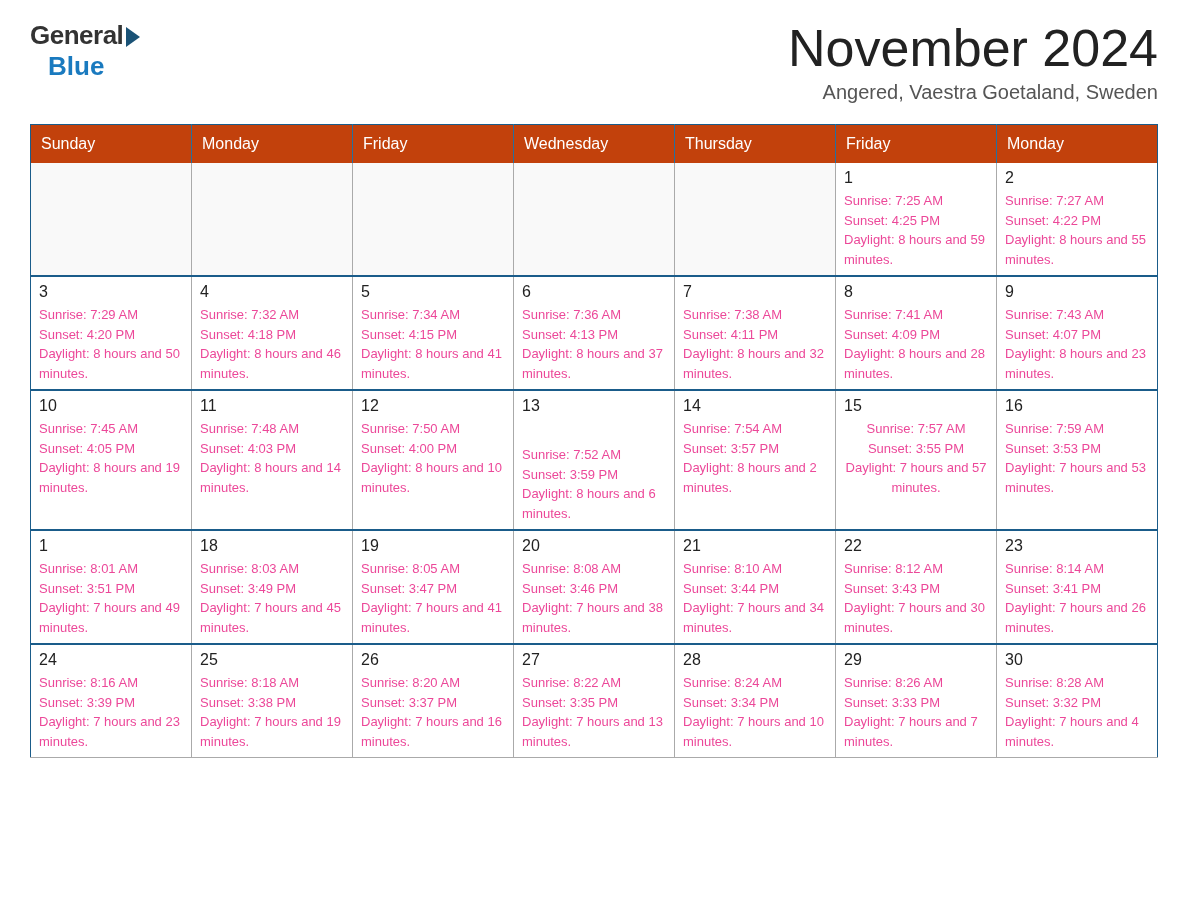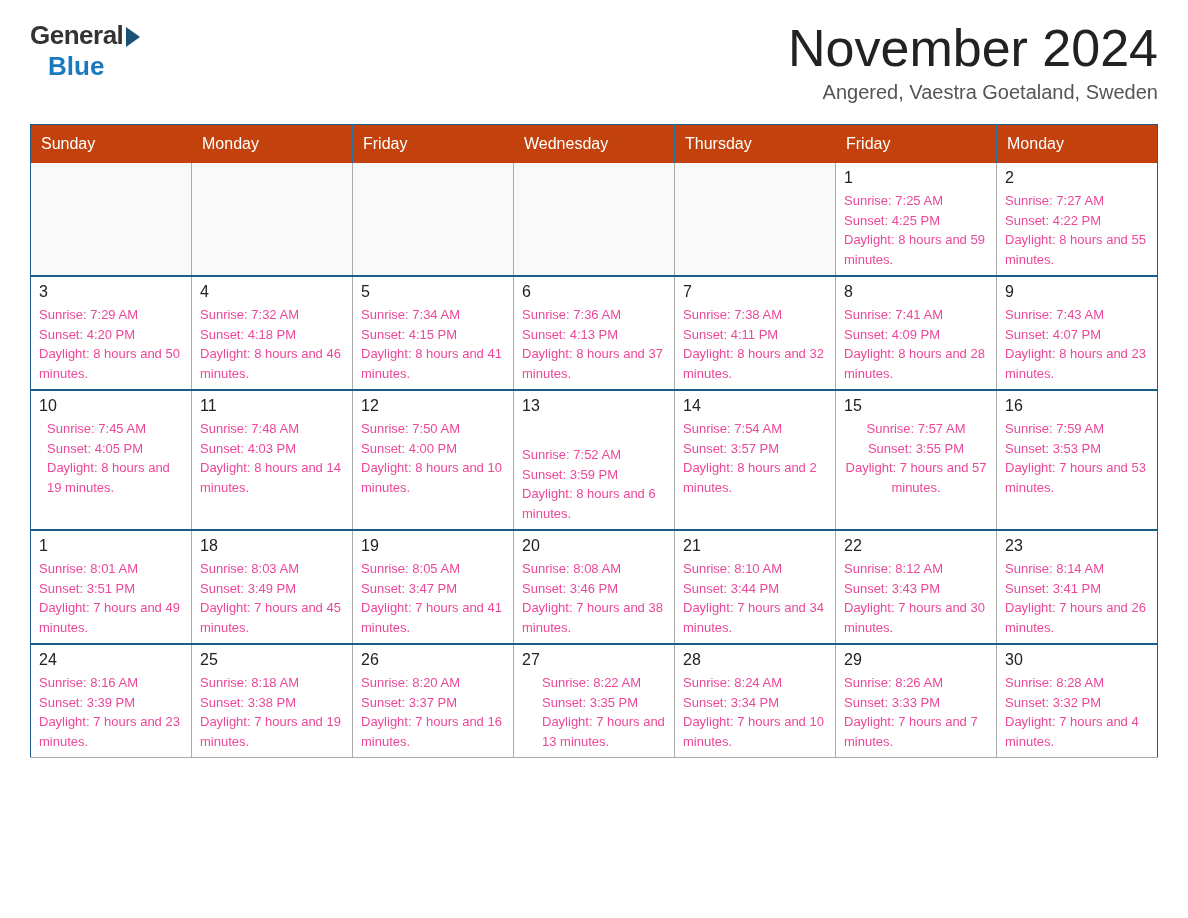--- a/index.html
+++ b/index.html
@@ -200,21 +200,21 @@
         <td>
           <span class="day-number">9</span>
           <div class="day-info" style="white-space: pre-line;">Sunrise: 7:43 AM
 Sunset: 4:07 PM
 Daylight: 8 hours and 23 minutes.</div>
         </td>
       </tr>
       <tr>
         <td>
           <span class="day-number">10</span>
-          <div class="day-info" style="white-space: pre-line; margin-left: 8px;">Sunrise: 7:45 AM
+          <div class="day-info" style="white-space: pre-line;">Sunrise: 7:45 AM
 Sunset: 4:05 PM
 Daylight: 8 hours and 19 minutes.</div>
         </td>
         <td>
           <span class="day-number">11</span>
           <div class="day-info" style="white-space: pre-line;">Sunrise: 7:48 AM
 Sunset: 4:03 PM
 Daylight: 8 hours and 14 minutes.</div>
         </td>
         <td>
@@ -306,21 +306,21 @@
 Daylight: 7 hours and 19 minutes.</div>
         </td>
         <td>
           <span class="day-number">26</span>
           <div class="day-info" style="white-space: pre-line;">Sunrise: 8:20 AM
 Sunset: 3:37 PM
 Daylight: 7 hours and 16 minutes.</div>
         </td>
         <td>
           <span class="day-number">27</span>
-          <div class="day-info" style="white-space: pre-line; margin-left: 20px;">Sunrise: 8:22 AM
+          <div class="day-info" style="white-space: pre-line;">Sunrise: 8:22 AM
 Sunset: 3:35 PM
 Daylight: 7 hours and 13 minutes.</div>
         </td>
         <td>
           <span class="day-number">28</span>
           <div class="day-info" style="white-space: pre-line;">Sunrise: 8:24 AM
 Sunset: 3:34 PM
 Daylight: 7 hours and 10 minutes.</div>
         </td>
         <td>

